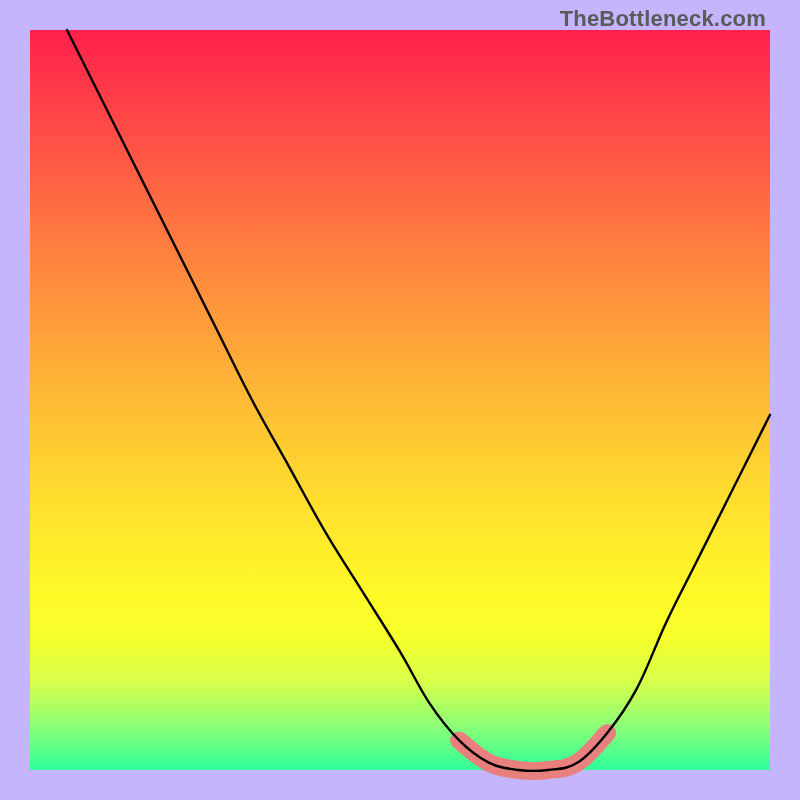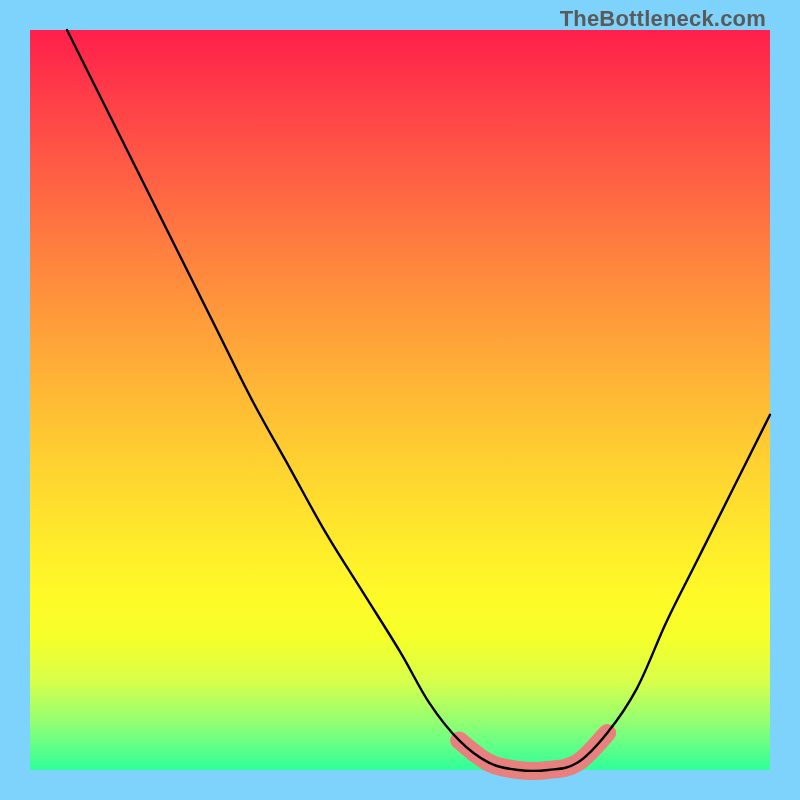--- a/index.html
+++ b/index.html
@@ -1,21 +1,21 @@
 <!DOCTYPE html>
 <html><head>
 <meta charset="utf-8">
 <style>
   * { margin: 0; padding: 0; box-sizing: border-box; }
   html, body { width: 800px; height: 800px; overflow: hidden; background: #000; }
   .stage {
     position: relative;
     width: 800px;
     height: 800px;
-    background: #7dd3fc;
+    background: #c4b5fd;
   }
   .plot {
     position: absolute;
     left: 30px;
     top: 30px;
     width: 740px;
     height: 740px;
     background: linear-gradient(to bottom,
       #ff1f4b 0%,
       #ff3a49 8%,

